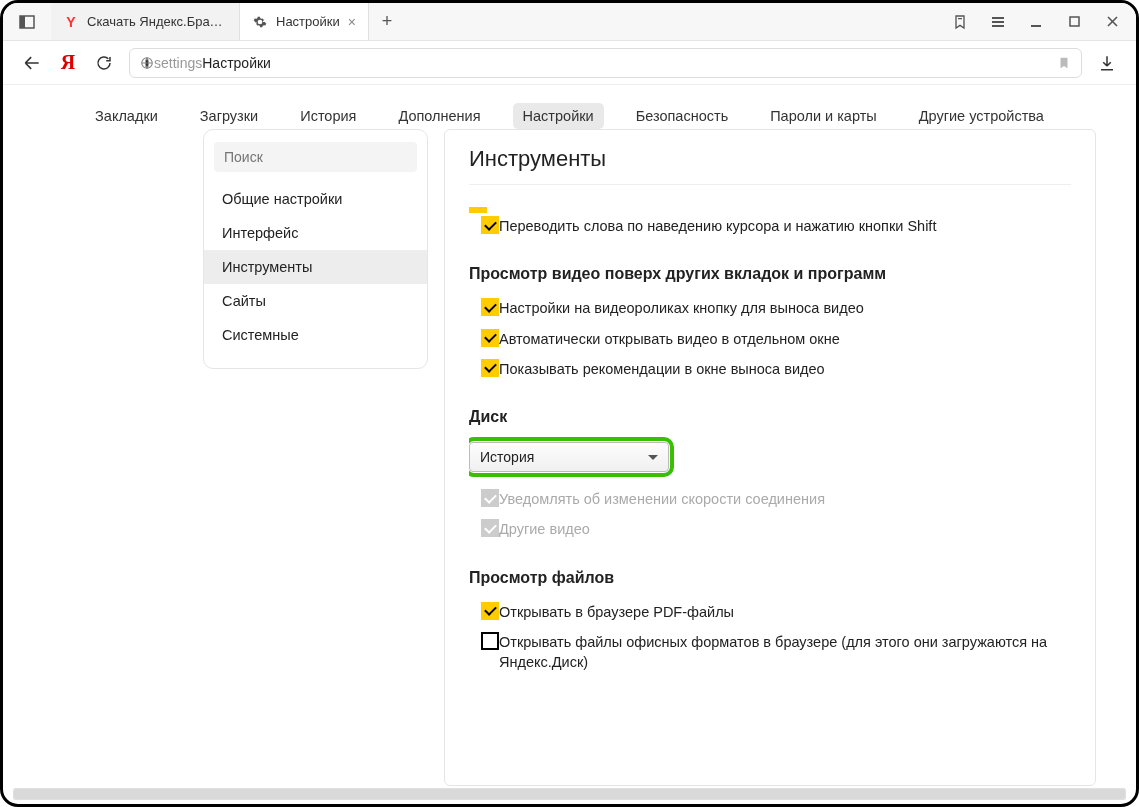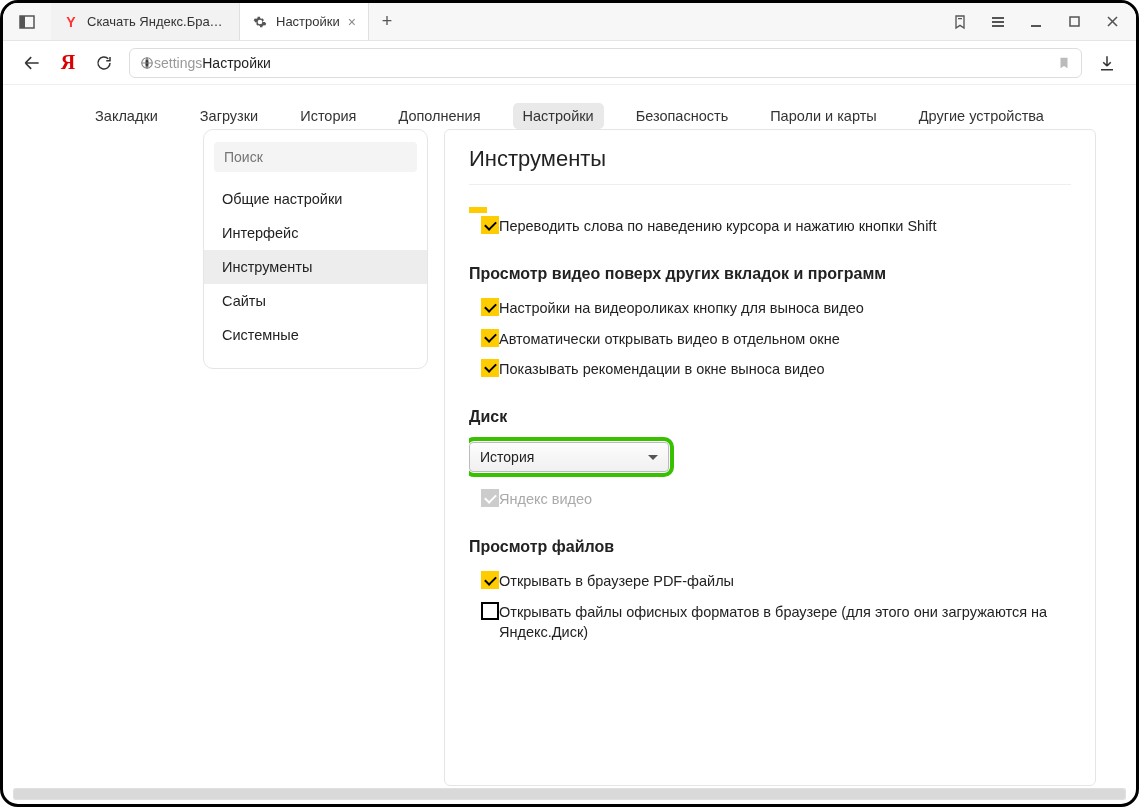--- a/index.html
+++ b/index.html
@@ -219,21 +219,25 @@
 
         <div class="section-h">Диск</div>
         <div class="select-wrap">
           <div class="highlight-ring"></div>
           <div class="select">
             <span>История</span>
           </div>
         </div>
         <div class="cb-row disabled">
           <span class="cb disabled"></span>
-          <span>Яндекс видео</span>
+          <span>Уведомлять об изменении скорости соединения</span>
+        </div>
+        <div class="cb-row disabled">
+          <span class="cb disabled"></span>
+          <span>Другие видео</span>
         </div>
 
         <div class="section-h">Просмотр файлов</div>
         <div class="cb-row">
           <span class="cb checked"></span>
           <span>Открывать в браузере PDF-файлы</span>
         </div>
         <div class="cb-row">
           <span class="cb empty"></span>
           <span>Открывать файлы офисных форматов в браузере (для этого они загружаются на Яндекс.Диск)</span>

